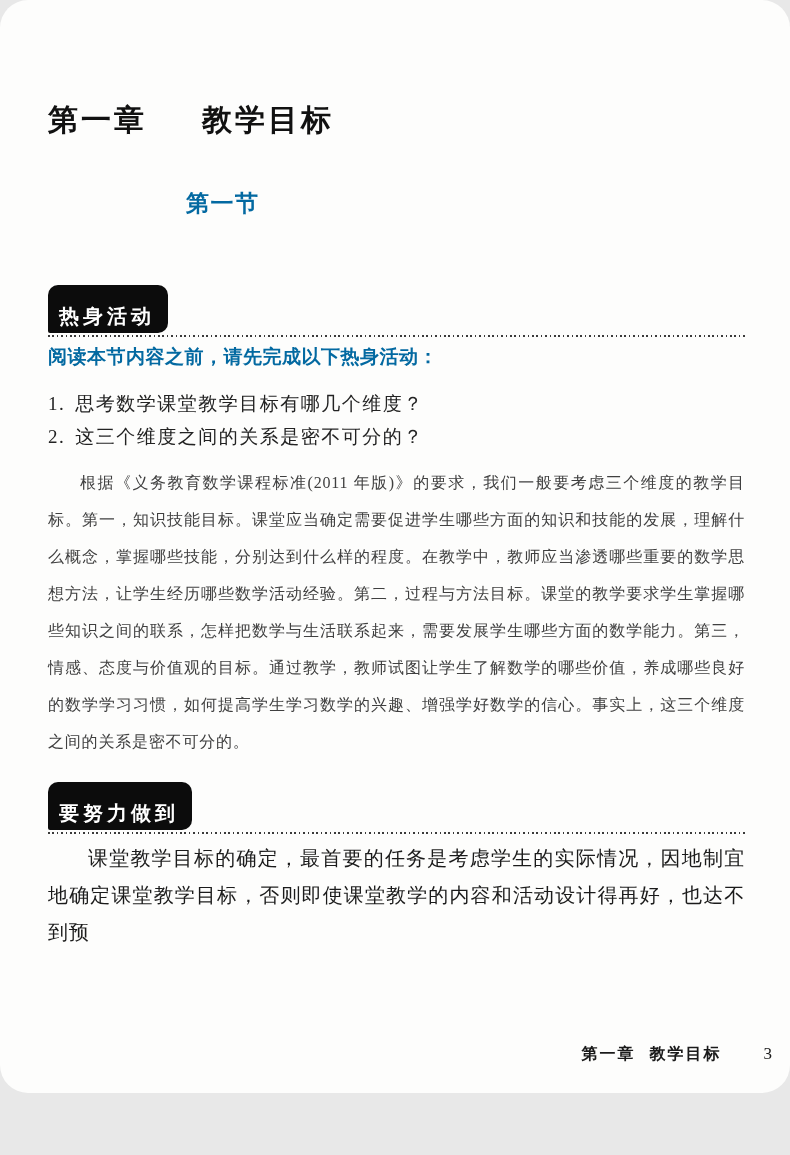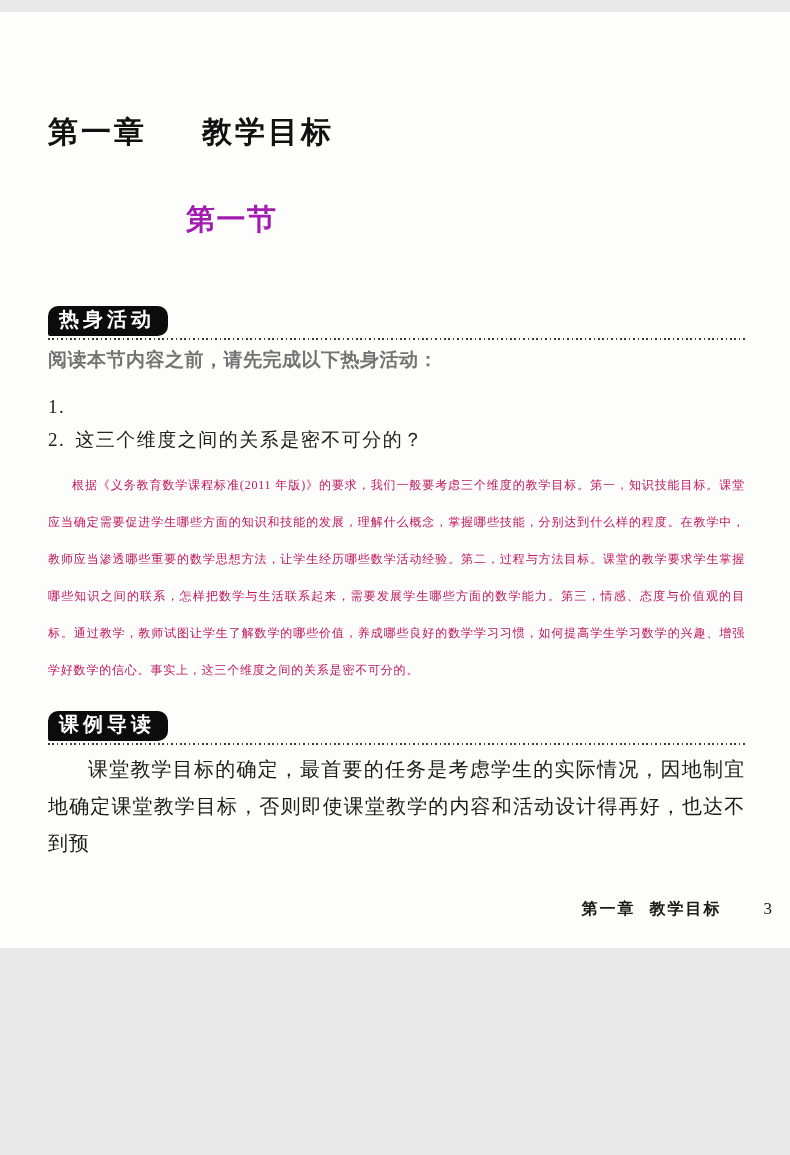--- a/index.html
+++ b/index.html
@@ -3,27 +3,28 @@
 <meta charset="utf-8">
 <style>
   html, body {
     margin: 0;
     padding: 0;
     background: #e8e8e8;
   }
   .page {
     position: relative;
     width: 790px;
-    height: 936px;
-    margin: 12px auto;
+    height: 1093px;
+    margin: 0 auto;
     background: #fdfdfc;
     color: #1d1d1d;
     font-family: "Liberation Serif", "DejaVu Serif", serif;
     overflow: hidden;
     box-sizing: border-box;
+    border-radius: 28px;
   }
   .content {
     position: absolute;
     left: 48px;
     right: 45px;
     top: 0;
   }
 
   
   .chapter-heading {
@@ -34,87 +35,87 @@
     color: #111;
     display: flex;
     align-items: baseline;
   }
   .chapter-heading .chapter-num { margin-right: 55px; }
 
   .section-heading {
     margin-top: 47px;
     margin-left: 138px;
     font-family: "Liberation Sans", "DejaVu Sans", sans-serif;
-    font-size: 29px;
+    font-size: 23px;
     font-weight: bold;
     letter-spacing: 1.5px;
-    color: #a21caf;
+    color: #0369a1;
     display: flex;
     align-items: flex-end;
   }
   .section-heading .section-num { margin-right: 22px; }
 
   
   .label-row {
     position: relative;
     margin-top: 0;
   }
   .badge {
     display: inline-block;
     background: #0c0c0c;
     color: #ffffff;
     font-family: "Liberation Sans", "DejaVu Sans", sans-serif;
     font-weight: bold;
     font-size: 20px;
     letter-spacing: 4px;
-    padding: 1px 13px 5px 11px;
+    padding: 19px 13px 5px 11px;
     border-radius: 10px 10px 10px 2px;
     line-height: 1.2;
   }
   .dotted-line {
     height: 3px;
     margin-top: 1px;
     background-image: repeating-linear-gradient(90deg, #3a3a3a 0 1.6px, transparent 1.6px 4.4px);
     background-size: 100% 2.4px;
     background-repeat: no-repeat;
     background-position: 0 bottom;
   }
 
   .warmup-block { margin-top: 66px; }
 
   .warmup-intro {
     margin-top: 7px;
     font-family: "Liberation Sans", "DejaVu Sans", sans-serif;
     font-weight: bold;
     font-size: 19px;
     letter-spacing: 0.5px;
-    color: #737373;
+    color: #0369a1;
   }
 
   .warmup-list {
     margin-top: 17px;
   }
   .warmup-item {
     font-size: 19px;
     letter-spacing: 1.5px;
     color: #232323;
     line-height: 33px;
     display: flex;
   }
   .warmup-item .item-num { margin-right: 10px; }
 
   
   .body-paragraphs { margin-top: 11px; }
   .para {
-    font-size: 12px;
+    font-size: 16px;
     line-height: 37px;
     text-align: justify;
     text-indent: 2em;
     letter-spacing: 0.8px;
-    color: #be185d;
+    color: #404040;
     margin: 0;
   }
 
   .lead-block { margin-top: 22px; }
   .lead-para {
     margin-top: 6px;
     font-size: 20px;
     line-height: 37px;
     text-align: justify;
     text-indent: 2em;
@@ -162,35 +163,36 @@
 
     <div class="warmup-block">
       <div class="label-row">
         <span class="badge">热身活动</span>
         <div class="dotted-line"></div>
       </div>
       <div class="warmup-intro">阅读本节内容之前，请先完成以下热身活动：</div>
       <div class="warmup-list">
         <div class="warmup-item">
           <span class="item-num">1.</span>
+          <span class="item-text">思考数学课堂教学目标有哪几个维度？</span>
         </div>
         <div class="warmup-item">
           <span class="item-num">2.</span>
           <span class="item-text">这三个维度之间的关系是密不可分的？</span>
         </div>
       </div>
     </div>
 
     <div class="body-paragraphs">
       <p class="para">根据《义务教育数学课程标准(2011 年版)》的要求，我们一般要考虑三个维度的教学目标。第一，知识技能目标。课堂应当确定需要促进学生哪些方面的知识和技能的发展，理解什么概念，掌握哪些技能，分别达到什么样的程度。在教学中，教师应当渗透哪些重要的数学思想方法，让学生经历哪些数学活动经验。第二，过程与方法目标。课堂的教学要求学生掌握哪些知识之间的联系，怎样把数学与生活联系起来，需要发展学生哪些方面的数学能力。第三，情感、态度与价值观的目标。通过教学，教师试图让学生了解数学的哪些价值，养成哪些良好的数学学习习惯，如何提高学生学习数学的兴趣、增强学好数学的信心。事实上，这三个维度之间的关系是密不可分的。</p>
     </div>
 
     <div class="lead-block">
       <div class="label-row">
-        <span class="badge">课例导读</span>
+        <span class="badge">要努力做到</span>
         <div class="dotted-line"></div>
       </div>
       <div class="lead-para">课堂教学目标的确定，最首要的任务是考虑学生的实际情况，因地制宜地确定课堂教学目标，否则即使课堂教学的内容和活动设计得再好，也达不到预</div>
     </div>
 
   </div>
 
   <div class="footer">
     <span class="footer-chapter">
       <span class="fc-num">第一章</span>

